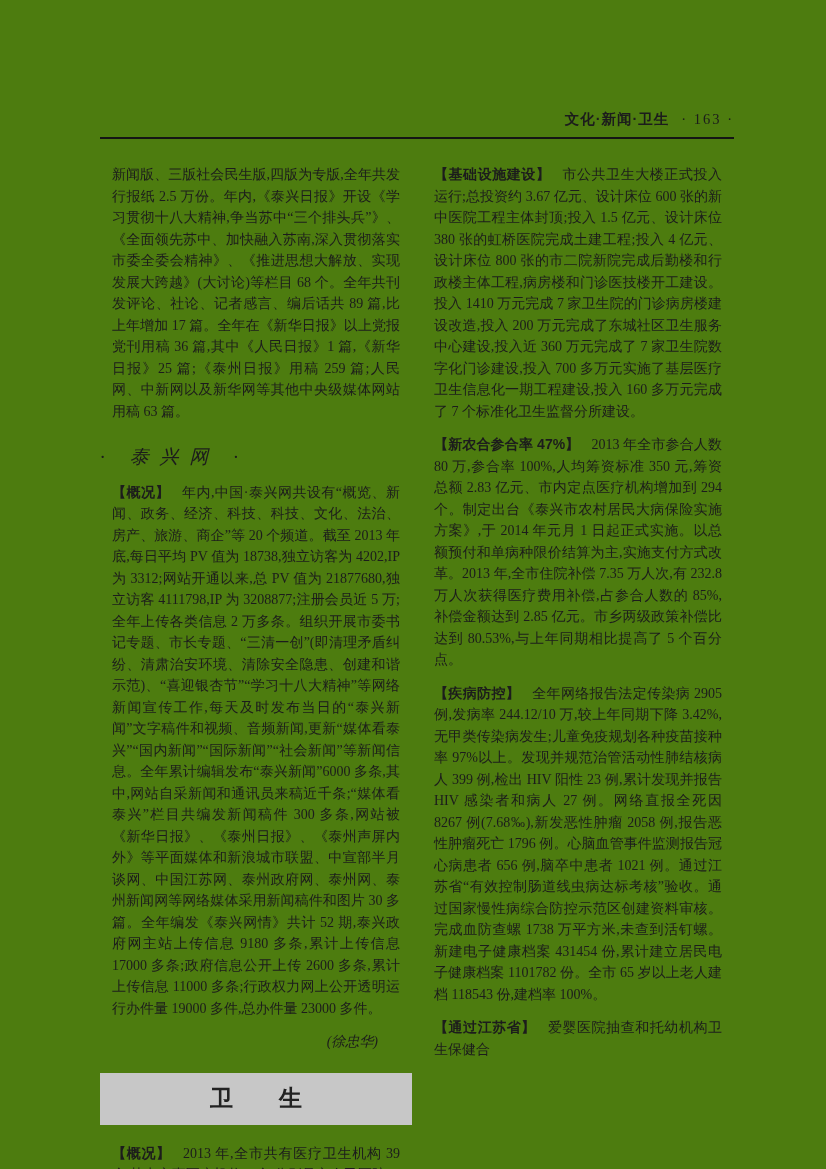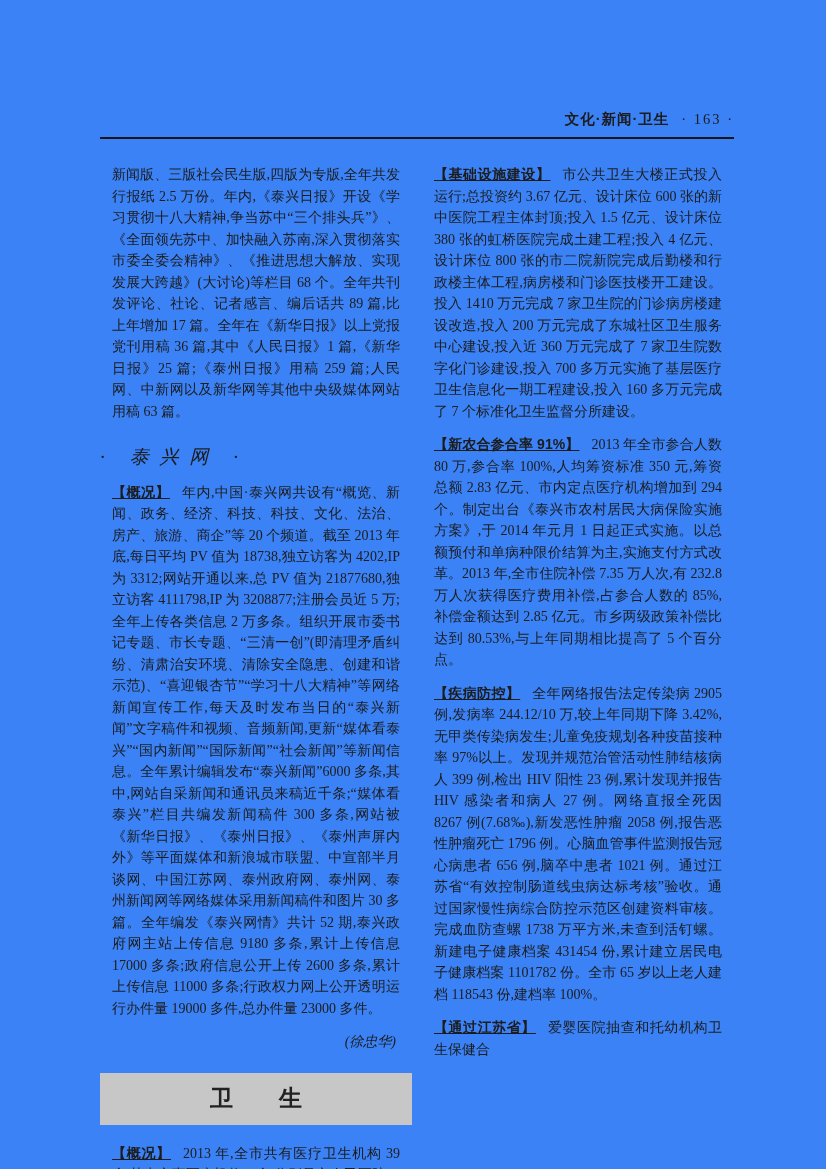--- a/index.html
+++ b/index.html
@@ -1,18 +1,18 @@
 <!DOCTYPE html>
 <html><head>
 <meta charset="utf-8">
 <style>
   html,body{margin:0;padding:0;background:#e8e6e2;}
   .page{
     position:relative;width:826px;height:1169px;margin:0 auto;
-    background:#3b82f6;overflow:hidden;color:#1c1c1c;
+    background:#4d7c0f;overflow:hidden;color:#1c1c1c;
     font-family:"Liberation Serif","DejaVu Serif",serif;
   }
   .pagehead{
     position:absolute;top:110px;left:100px;width:634px;
     text-align:right;font-size:14.5px;white-space:nowrap;
   }
   .head-title{
     font-weight:700;letter-spacing:1px;
     font-family:"Liberation Sans","DejaVu Sans",sans-serif;
   }
@@ -25,27 +25,26 @@
     position:absolute;top:152px;width:312px;
     font-size:14px;line-height:21.5px;text-align:justify;
   }
   .col-left{left:100px;}
   .col-right{left:422px;}
   p.para{margin:12px;padding:0;}
   .mt{margin-top:16px;}
   .seclabel{
     font-weight:700;margin-right:12px;
     font-family:"Liberation Sans","DejaVu Sans",sans-serif;
-    text-decoration:underline;
   }
   .subtitle{
     margin:24px 0 14px;text-align:left;
     font-size:19px;font-weight:400;font-style:italic;letter-spacing:3px;
   }
-  .byline{margin:3px 16px 0 0;text-align:right;font-style:italic;font-size:14px;}
+  .byline{margin:3px 34px 0 0;text-align:right;font-style:italic;font-size:14px;}
   .banner{
     margin:20px 0 18px;height:52px;background:#c7c7c7;
     display:flex;align-items:center;justify-content:center;
   }
   .banner-text{
     font-size:23px;font-weight:700;color:#222;
     font-family:"Liberation Sans","DejaVu Sans",sans-serif;
   }
 </style>
 </head>
@@ -71,20 +70,20 @@
       <span class="banner-text">卫　　生</span>
     </div>
 
     <p class="para"><b class="seclabel">【概况】</b><span>2013 年,全市共有医疗卫生机构 39 个,其中市直医疗机构 3 个,分别是市人民医院、市中医院、市二院;公共卫生机构 3 个,分别是市疾控中心、市卫生监督所、市妇保所;乡镇卫生院 33 个。医疗卫生机构总人数 3971 人,其中,卫技专业人员 3681 人,高级职称 273 人,中级职称 1443 人、初级职称 1930 人。到</span></p>
   </div>
 
   <div class="col col-right">
 
     <p class="para mt"><b class="seclabel">【基础设施建设】</b><span>市公共卫生大楼正式投入运行;总投资约 3.67 亿元、设计床位 600 张的新中医院工程主体封顶;投入 1.5 亿元、设计床位 380 张的虹桥医院完成土建工程;投入 4 亿元、设计床位 800 张的市二院新院完成后勤楼和行政楼主体工程,病房楼和门诊医技楼开工建设。投入 1410 万元完成 7 家卫生院的门诊病房楼建设改造,投入 200 万元完成了东城社区卫生服务中心建设,投入近 360 万元完成了 7 家卫生院数字化门诊建设,投入 700 多万元实施了基层医疗卫生信息化一期工程建设,投入 160 多万元完成了 7 个标准化卫生监督分所建设。</span></p>
 
-    <p class="para mt"><b class="seclabel">【新农合参合率 91%】</b><span>2013 年全市参合人数 80 万,参合率 100%,人均筹资标准 350 元,筹资总额 2.83 亿元、市内定点医疗机构增加到 294 个。制定出台《泰兴市农村居民大病保险实施方案》,于 2014 年元月 1 日起正式实施。以总额预付和单病种限价结算为主,实施支付方式改革。2013 年,全市住院补偿 7.35 万人次,有 232.8 万人次获得医疗费用补偿,占参合人数的 85%,补偿金额达到 2.85 亿元。市乡两级政策补偿比达到 80.53%,与上年同期相比提高了 5 个百分点。</span></p>
+    <p class="para mt"><b class="seclabel">【新农合参合率 47%】</b><span>2013 年全市参合人数 80 万,参合率 100%,人均筹资标准 350 元,筹资总额 2.83 亿元、市内定点医疗机构增加到 294 个。制定出台《泰兴市农村居民大病保险实施方案》,于 2014 年元月 1 日起正式实施。以总额预付和单病种限价结算为主,实施支付方式改革。2013 年,全市住院补偿 7.35 万人次,有 232.8 万人次获得医疗费用补偿,占参合人数的 85%,补偿金额达到 2.85 亿元。市乡两级政策补偿比达到 80.53%,与上年同期相比提高了 5 个百分点。</span></p>
 
     <p class="para mt"><b class="seclabel">【疾病防控】</b><span>全年网络报告法定传染病 2905 例,发病率 244.12/10 万,较上年同期下降 3.42%,无甲类传染病发生;儿童免疫规划各种疫苗接种率 97%以上。发现并规范治管活动性肺结核病人 399 例,检出 HIV 阳性 23 例,累计发现并报告 HIV 感染者和病人 27 例。网络直报全死因 8267 例(7.68‰),新发恶性肿瘤 2058 例,报告恶性肿瘤死亡 1796 例。心脑血管事件监测报告冠心病患者 656 例,脑卒中患者 1021 例。通过江苏省“有效控制肠道线虫病达标考核”验收。通过国家慢性病综合防控示范区创建资料审核。完成血防查螺 1738 万平方米,未查到活钉螺。新建电子健康档案 431454 份,累计建立居民电子健康档案 1101782 份。全市 65 岁以上老人建档 118543 份,建档率 100%。</span></p>
 
     <p class="para mt"><b class="seclabel">【通过江苏省】</b><span>爱婴医院抽查和托幼机构卫生保健合</span></p>
   </div>
 
 </div>
 
 </body></html>

